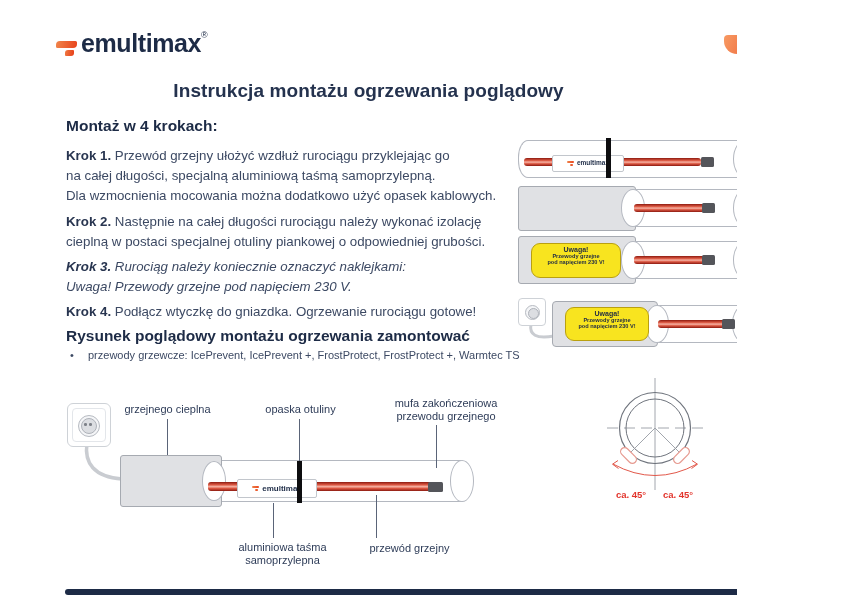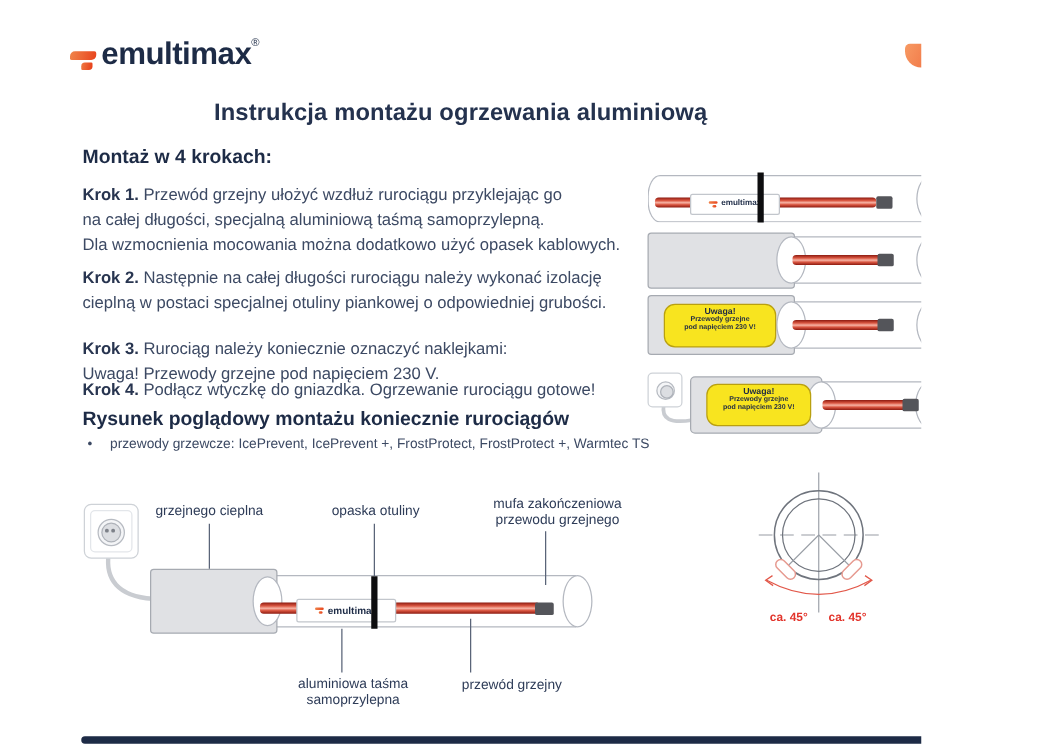--- a/index.html
+++ b/index.html
@@ -74,33 +74,33 @@
 <body>
 
 <div class="page">
 
   <span class="sm-bar"></span>
   <span class="sm-leaf"></span>
   <div class="logo-text"><span>emultimax</span><span class="logo-reg">®</span></div>
   <span class="big-bar"></span>
   <span class="big-leaf"></span>
 
-  <div class="title">Instrukcja montażu ogrzewania aluminiową</div>
+  <div class="title">Instrukcja montażu ogrzewania poglądowy</div>
 
   <div class="sec-head" style="top:117px;">Montaż w 4 krokach:</div>
   <p class="step" style="top:133px;"><b>Krok 1.</b> <span class="pre">Przewód grzejny ułożyć wzdłuż rurociągu przyklejając go
 na całej długości, specjalną aluminiową taśmą samoprzylepną.
 Dla wzmocnienia mocowania można dodatkowo użyć opasek kablowych.</span></p>
   <p class="step" style="top:199px;"><b>Krok 2.</b> <span class="pre">Następnie na całej długości rurociągu należy wykonać izolację
 cieplną w postaci specjalnej otuliny piankowej o odpowiedniej grubości.</span></p>
-  <p class="step" style="top:256px;"><b>Krok 3.</b> <span class="pre">Rurociąg należy koniecznie oznaczyć naklejkami:
+  <p class="step" style="top:244px;font-style:italic;"><b>Krok 3.</b> <span class="pre">Rurociąg należy koniecznie oznaczyć naklejkami:
 Uwaga! Przewody grzejne pod napięciem 230 V.</span></p>
   <p class="step" style="top:289px;"><b>Krok 4.</b> <span class="pre">Podłącz wtyczkę do gniazdka. Ogrzewanie rurociągu gotowe!</span></p>
 
-  <div class="sec-head" style="top:327px;">Rysunek poglądowy montażu koniecznie rurociągów</div>
+  <div class="sec-head" style="top:327px;">Rysunek poglądowy montażu ogrzewania zamontować</div>
   <div class="bullet-row"><span class="bullet-dot">•</span><span>przewody grzewcze: IcePrevent, IcePrevent +, FrostProtect, FrostProtect +, Warmtec TS</span></div>
 
   <div class="pipe-wrap" style="left:518px;top:138px;width:242px;height:44px;">
     <div class="pipe-body" style="left:0;top:2px;width:220px;height:36px;border-radius:10px 0 0 10px / 17px 0 0 17px;"></div>
     <div class="pipe-ell" style="left:215px;top:2px;width:23px;height:36px;"></div>
     <div class="cable" style="left:6px;top:20px;width:177px;"></div>
     <div class="cable-cap" style="left:183px;top:19px;"></div>
     <div class="tape" style="left:34px;top:17px;width:70px;height:15px;font-size:6.5px;">
       <span class="mlogo-mark">
           <i class="mlogo-bar"></i>

